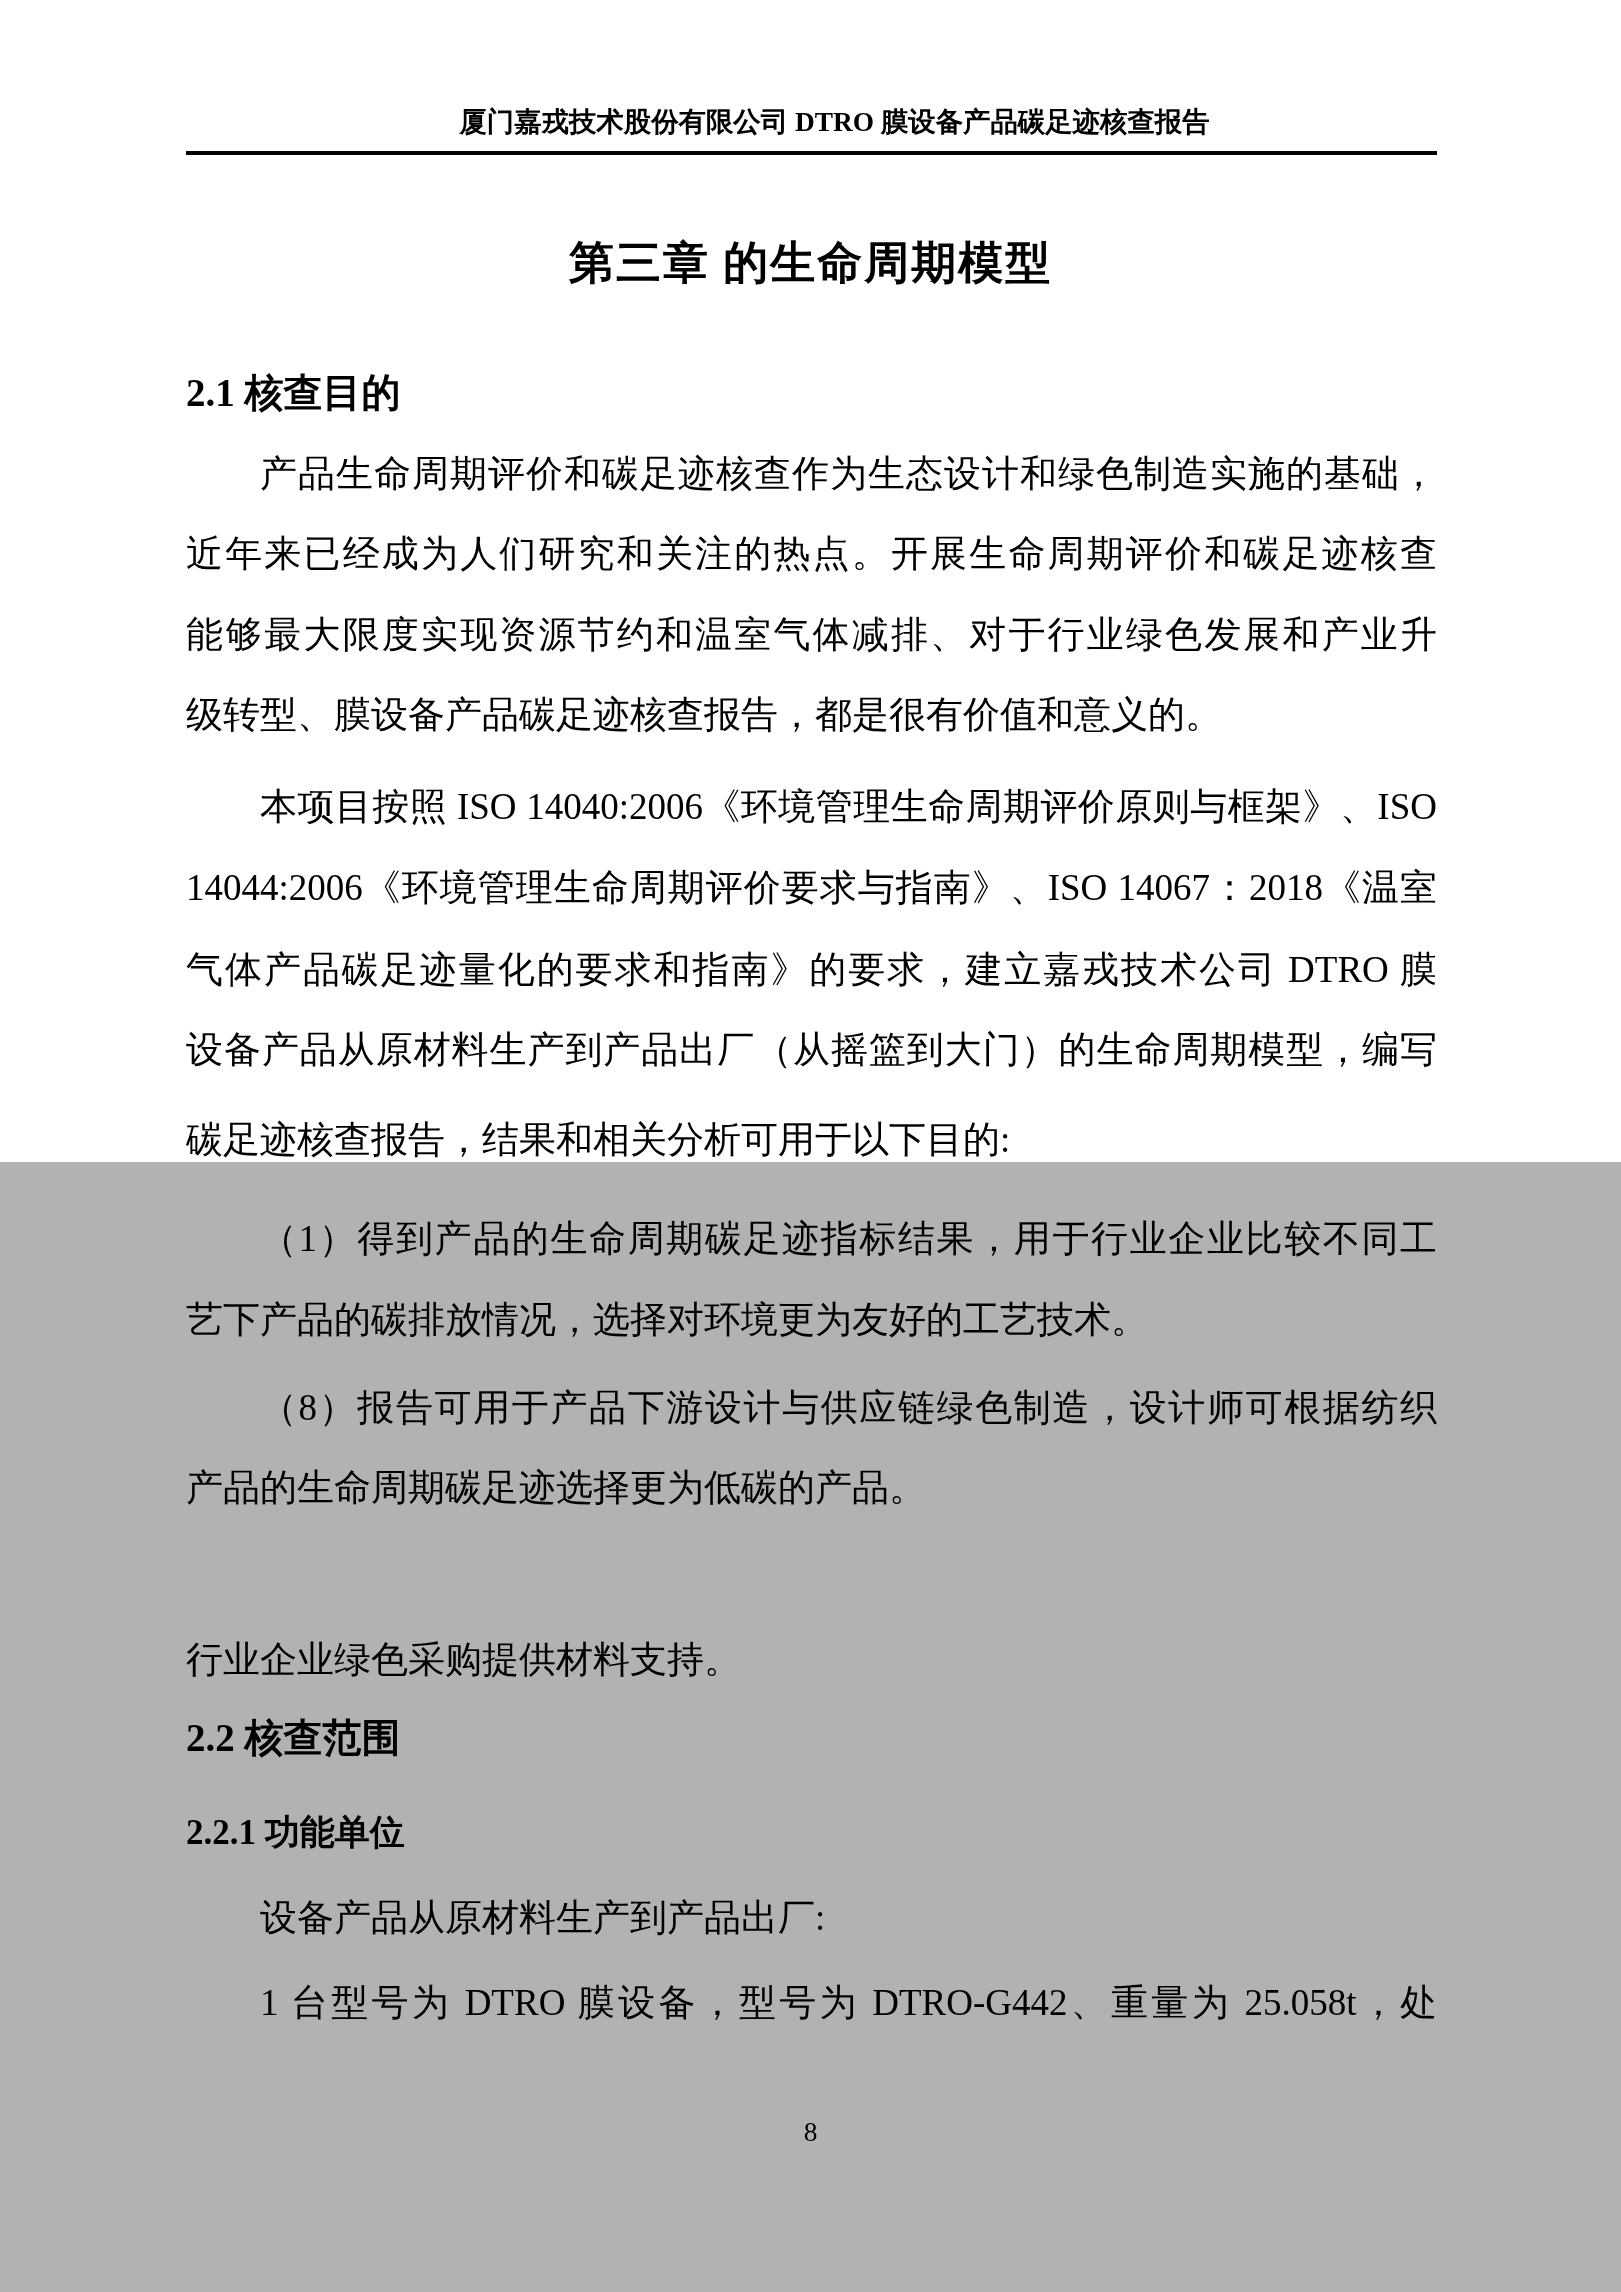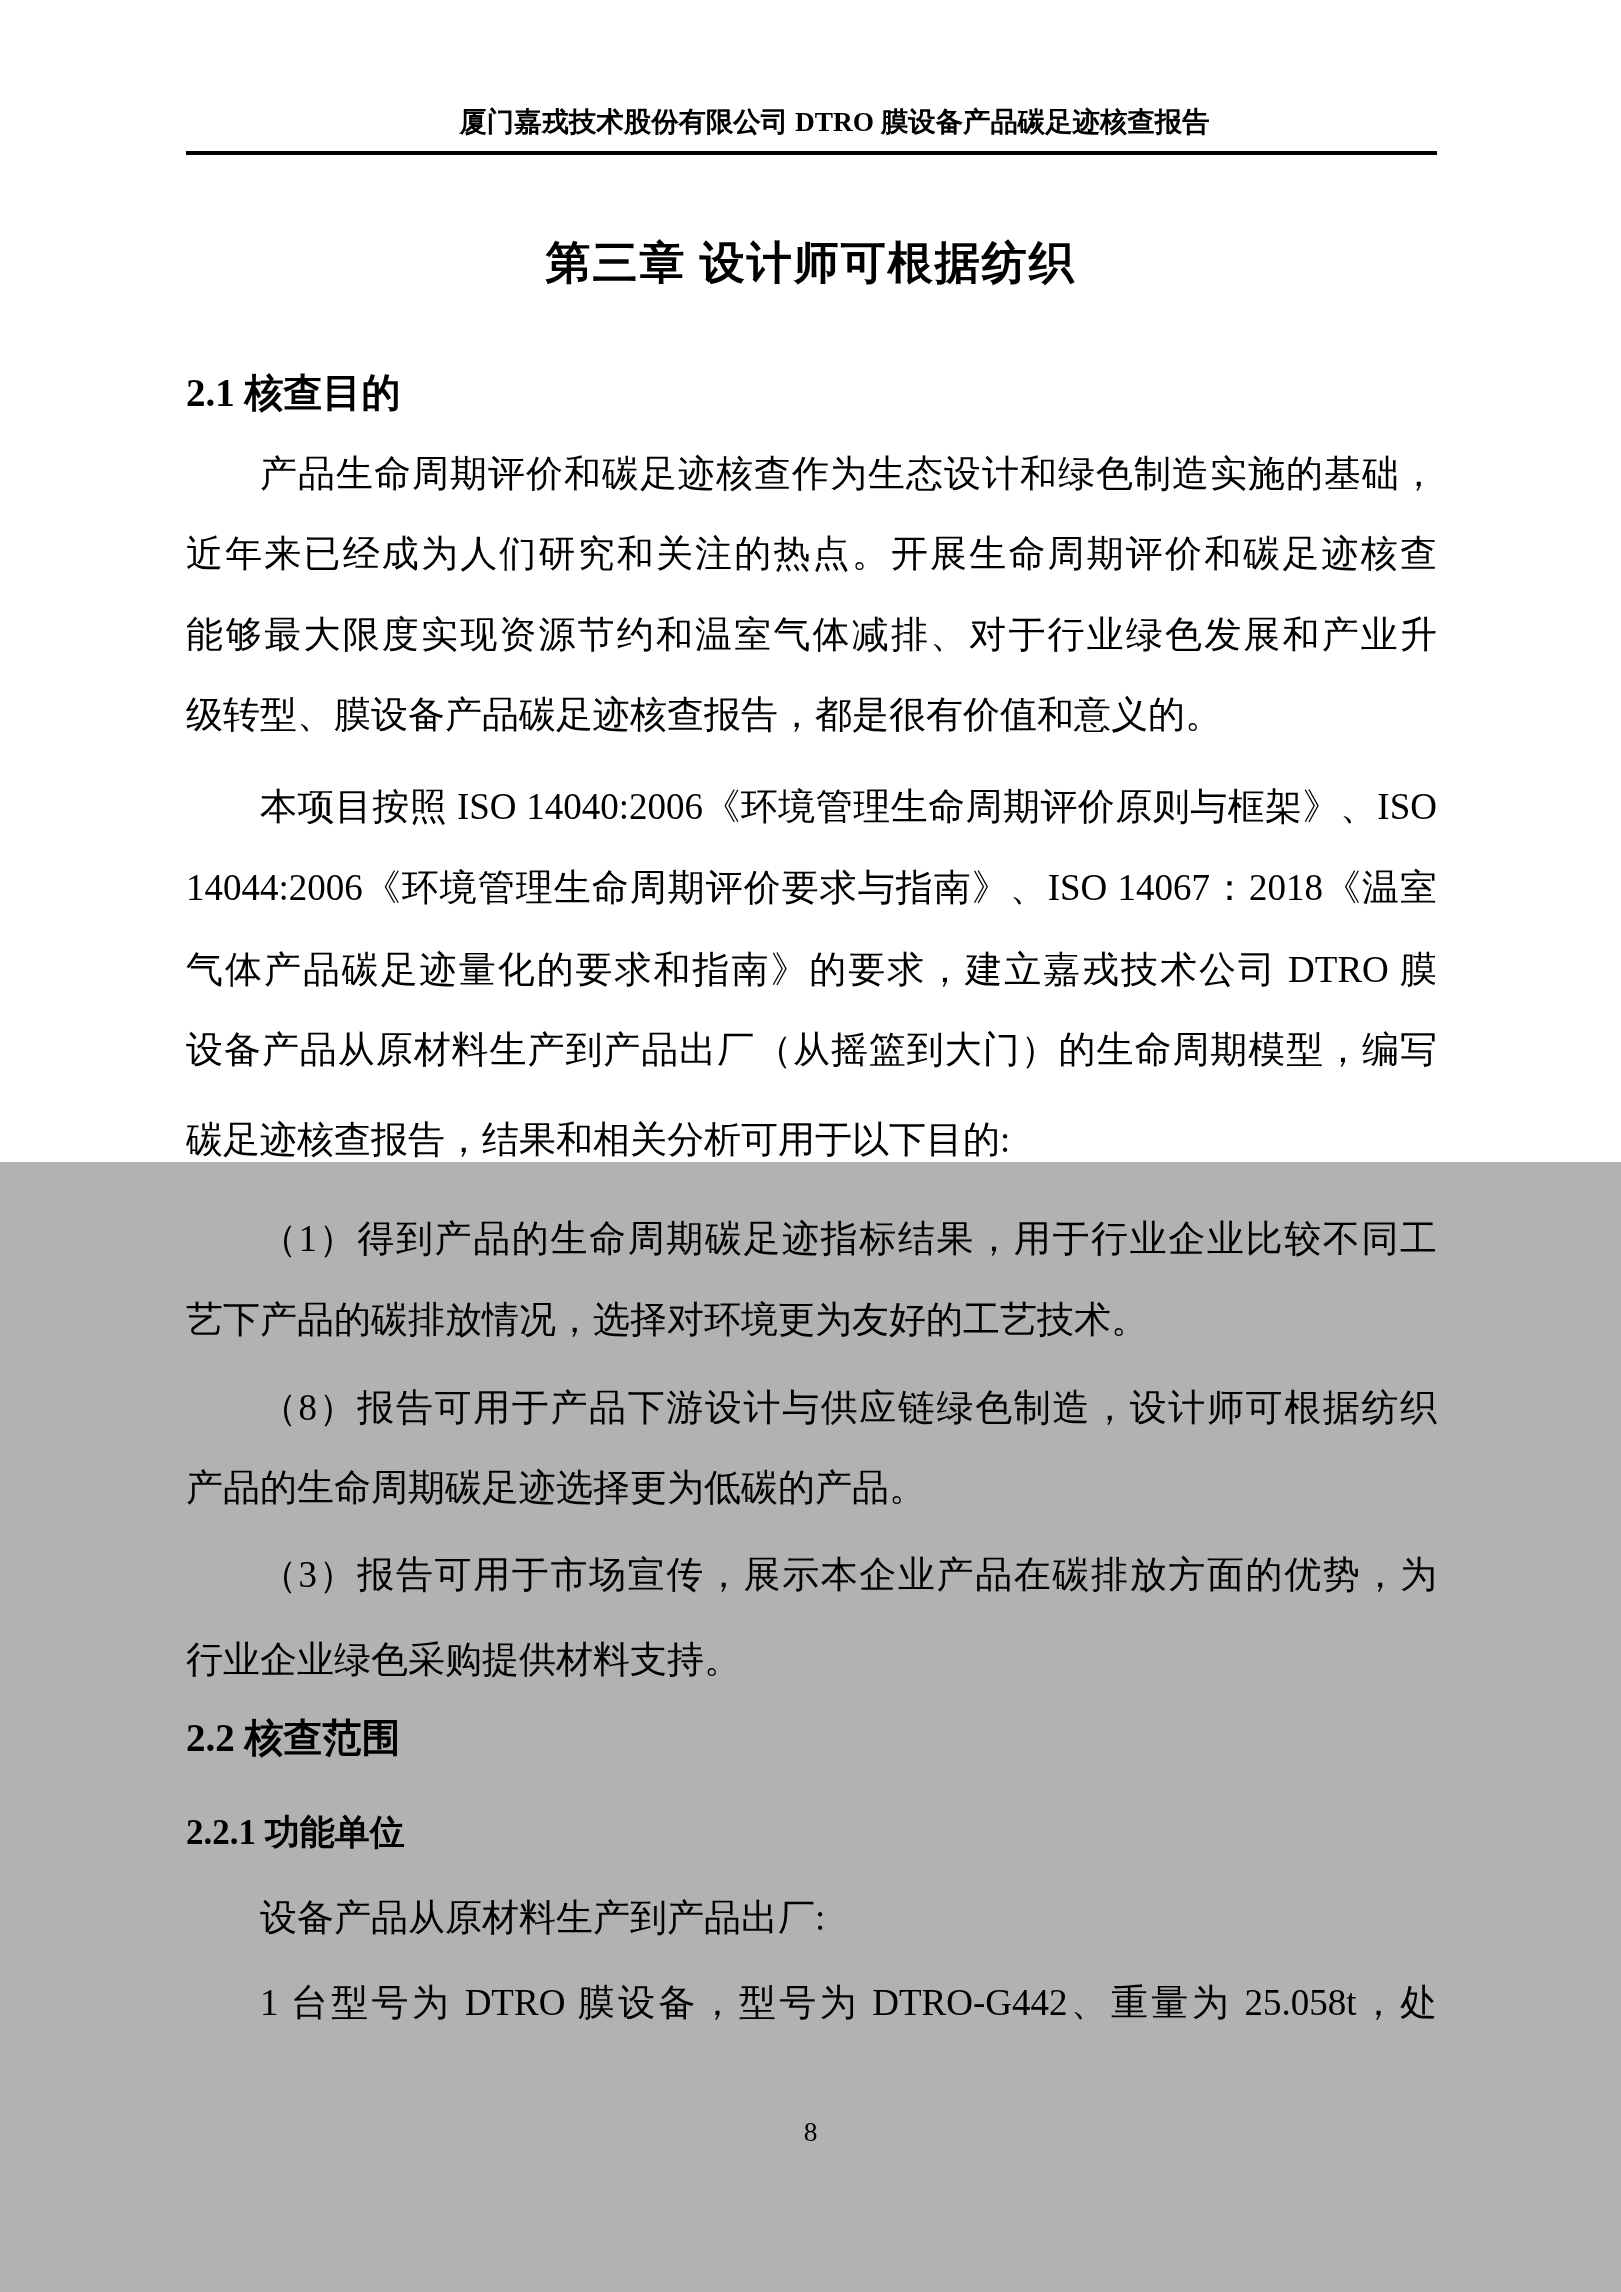--- a/index.html
+++ b/index.html
@@ -83,21 +83,21 @@
   }
 </style>
 </head>
 <body>
 
 <div class="page">
 
   <div class="header-text">厦门嘉戎技术股份有限公司 DTRO 膜设备产品碳足迹核查报告</div>
   <div class="header-rule"></div>
 
-  <div class="chapter-title">第三章 设计师可根据纺织</div>
+  <div class="chapter-title">第三章 的生命周期模型</div>
 
   <div class="gray-band"></div>
 
   <div class="content">
 
     <div class="line h1" style="top:370px;">2.1 核查目的</div>
 
     <div class="line indent just" style="top:451px;">产品生命周期评价和碳足迹核查作为生态设计和绿色制造实施的基础，</div>
     <div class="line just" style="top:531px;">近年来已经成为人们研究和关注的热点。开展生命周期评价和碳足迹核查</div>
     <div class="line just" style="top:612px;">能够最大限度实现资源节约和温室气体减排、对于行业绿色发展和产业升</div>
@@ -108,21 +108,20 @@
     <div class="line just" style="top:947px;">气体产品碳足迹量化的要求和指南》的要求，建立嘉戎技术公司 DTRO 膜</div>
     <div class="line just" style="top:1027px;">设备产品从原材料生产到产品出厂（从摇篮到大门）的生命周期模型，编写</div>
     <div class="line under-band" style="top:1117px;">碳足迹核查报告，结果和相关分析可用于以下目的:</div>
 
     <div class="line indent just on-gray" style="top:1216px;">（1）得到产品的生命周期碳足迹指标结果，用于行业企业比较不同工</div>
     <div class="line on-gray" style="top:1297px;">艺下产品的碳排放情况，选择对环境更为友好的工艺技术。</div>
 
     <div class="line indent just on-gray" style="top:1385px;">（8）报告可用于产品下游设计与供应链绿色制造，设计师可根据纺织</div>
     <div class="line on-gray" style="top:1465px;">产品的生命周期碳足迹选择更为低碳的产品。</div>
 
-    <div class="line indent just on-gray" style="top:1552px;">（3）报告可用于市场宣传，展示本企业产品在碳排放方面的优势，为</div>
     <div class="line on-gray" style="top:1637px;">行业企业绿色采购提供材料支持。</div>
 
     <div class="line h1 on-gray" style="top:1715px;">2.2 核查范围</div>
 
     <div class="line h2 on-gray" style="top:1810px;">2.2.1 功能单位</div>
 
     <div class="line indent on-gray" style="top:1895px;">设备产品从原材料生产到产品出厂:</div>
     <div class="line indent just on-gray" style="top:1980px;">1 台型号为 DTRO 膜设备，型号为 DTRO-G442、重量为 25.058t，处</div>
 
   </div>

